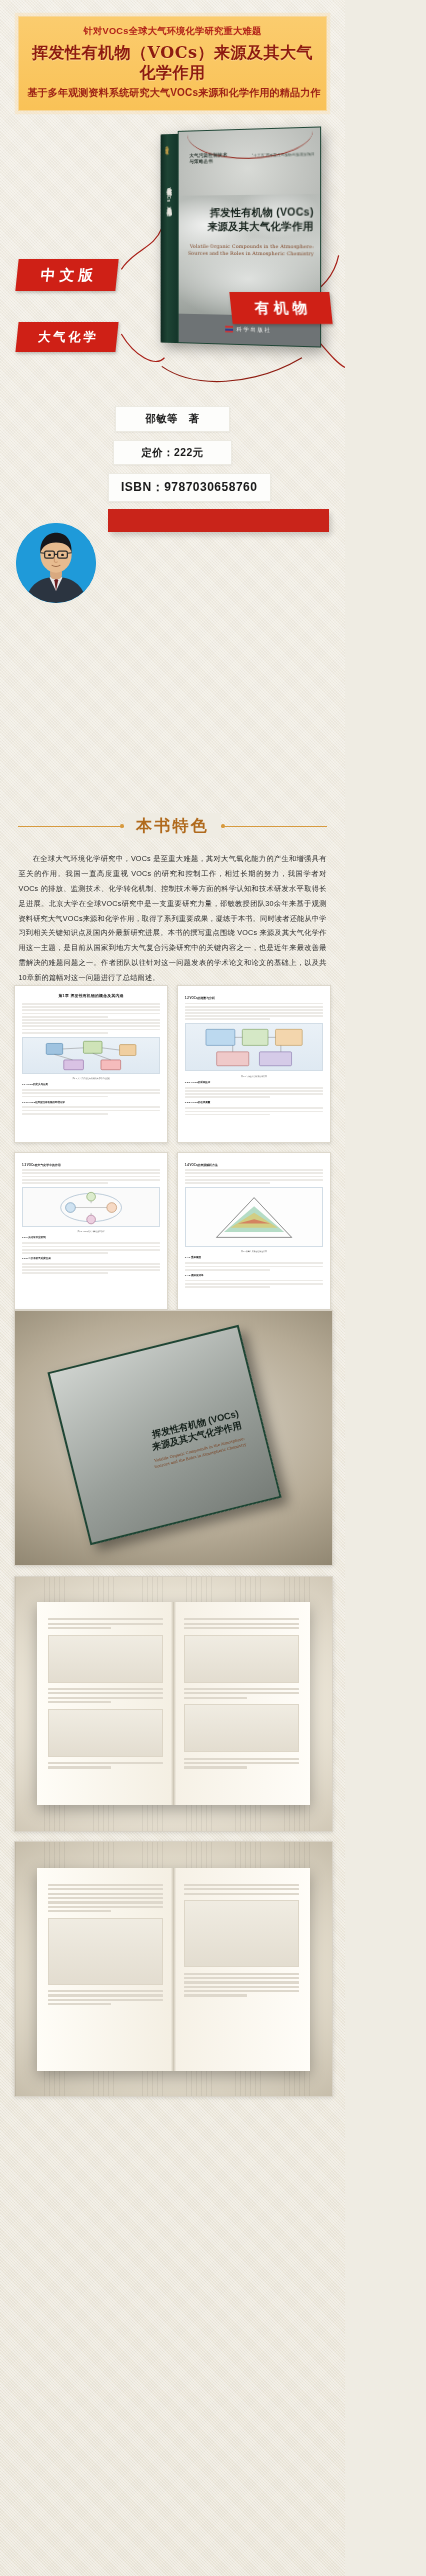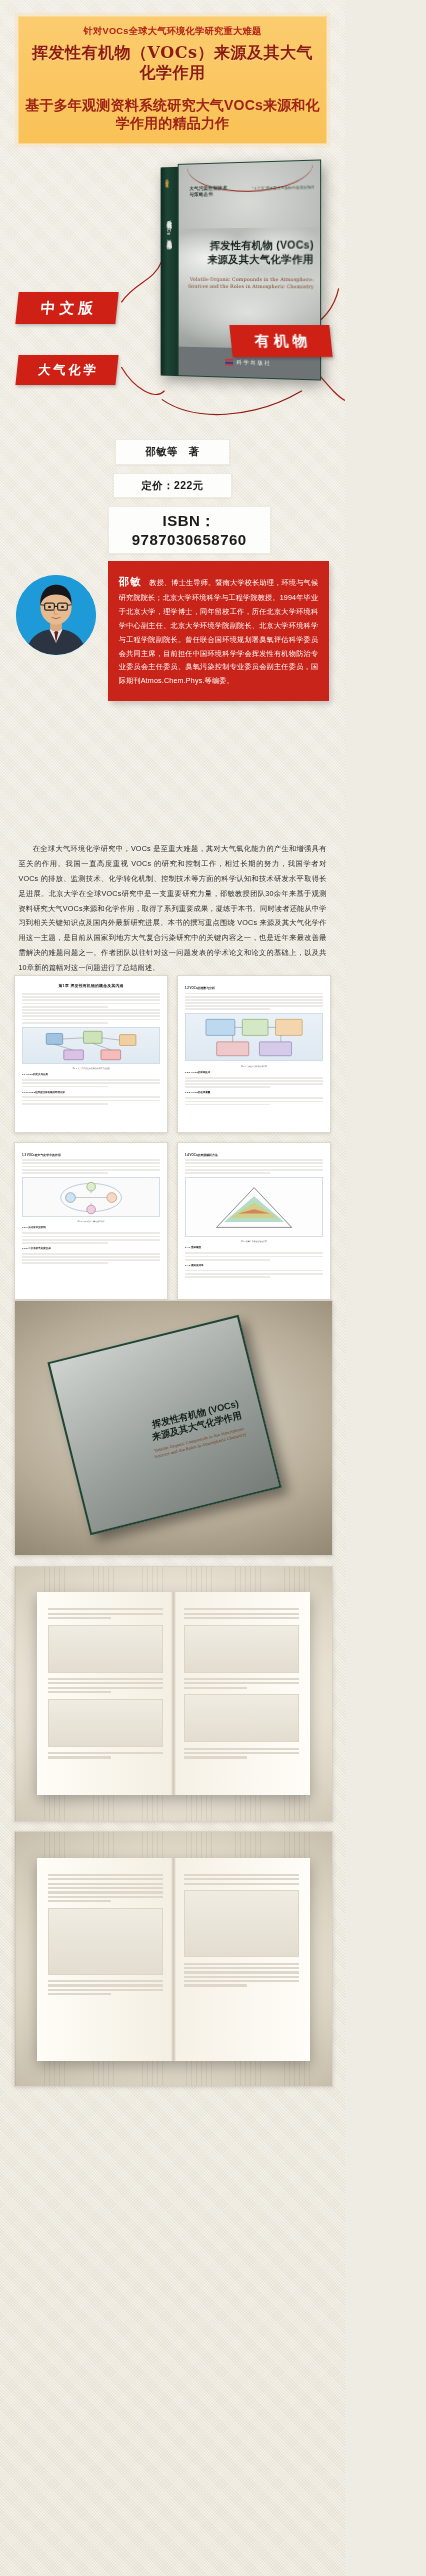--- a/index.html
+++ b/index.html
@@ -41,25 +41,26 @@
     margin-top:6.5px;
     font-family:"DejaVu Serif","Liberation Serif",serif;
     font-size:16px;
     font-weight:bold;
     color:#8e1b10;
     letter-spacing:0.5px;
     line-height:1.25;
     text-shadow:0 0.5px 0 rgba(255,255,255,.25);
   }
   .banner .subtitle{
-    margin-top:14px;
-    font-size:14px;
+    margin-top:3px;
+    font-size:10px;
     font-weight:bold;
     color:#9f2317;
     letter-spacing:0.2px;
+    text-align:right;
   }
 
   
   .hero{
     position:relative;
     height:302px;
     margin-top:3.2px;
   }
   .bookwrap{
     position:absolute;
@@ -178,21 +179,21 @@
     box-shadow:0 0.5px 1.6px rgba(0,0,0,.07);
     margin:0 auto 7.6px auto;
     padding:4.9px 2.2px;
     font-size:10.3px;
     font-weight:bold;
     color:#1a1a1a;
     letter-spacing:0.5px;
   }
   .pill.w1{width:108px;text-align:center;}
   .pill.w2{width:113px;}
-  .pill.w3{width:157px; font-size:15px;}
+  .pill.w3{width:157px; font-size:12px;}
 
   
   .sec-head{
     position:relative;
     margin:23px 0 14px 0;
     text-align:center;
     height:25px;
   }
   .sec-head .rule{
     position:absolute; top:50%; left:18.4px; right:18.4px; height:0.5px;
@@ -439,24 +440,29 @@
             <line x1="95" y1="56" x2="103" y2="55"></line>
           </g>
           <ellipse cx="62" cy="59" rx="2.6" ry="2.2" fill="#1b1b1b"></ellipse>
           <ellipse cx="86" cy="59" rx="2.6" ry="2.2" fill="#1b1b1b"></ellipse>
           <path d="M66 78 Q74 83 82 78" stroke="#9c6a48" stroke-width="2" fill="none"></path>
           <path d="M71 62 L71 72 Q74 74 77 72" stroke="#c9936a" stroke-width="1.6" fill="none"></path>
         </g>
       </svg>
     </div>
     <div class="bio-box">
-      <p><span class="nm">邵敏</span><span>教授、博士生导师。暨南大学校长助理，环境与气候研究院院长；北京大学环境科学与工程学院教授。1994年毕业于北京大学，理学博士，同年留校工作，历任北京大学环境科学中心副主任、北京大学环境学院副院长、北京大学环境科学与工程学院副院长。曾任联合国环境规划署臭氧评估科学委员会共同主席，目前担任中国环境科学学会挥发性有机物防治专业委员会主任委员、臭氧污染控制专业委员会副主任委员，国际期刊Atmos.Chem.Phys.等编委。</span></p>
     </div>
   </div>
 
+  <div class="sec-head">
+    <div class="rule"></div>
+    <div class="dot" style="left:120px"></div>
+    <div class="dot" style="right:120px"></div>
+    <span class="label">本书特色</span>
+  </div>
   <div class="features">在全球大气环境化学研究中，VOCs 是至重大难题，其对大气氧化能力的产生和增强具有至关的作用。我国一直高度重视 VOCs 的研究和控制工作，相过长期的努力，我国学者对 VOCs 的排放、监测技术、化学转化机制、控制技术等方面的科学认知和技术研发水平取得长足进展。北京大学在全球VOCs研究中是一支重要研究力量，邵敏教授团队30余年来基于观测资料研究大气VOCs来源和化学作用，取得了系列重要成果，凝练于本书。同时读者还能从中学习到相关关键知识点及国内外最新研究进展。本书的撰写重点围绕 VOCs 来源及其大气化学作用这一主题，是目前从国家到地方大气复合污染研究中的关键内容之一，也是近年来最改善最需解决的难题问题之一。作者团队以往针对这一问题发表的学术论文和论文的基础上，以及共10章新的篇幅对这一问题进行了总结阐述。</div>
 
 
   <div class="pages-grid">
 
     <div class="page-thumb">
       <div class="pt-h">第1章 挥发性有机物的概念及其内涵</div>
       <div class="pt-line"></div>
         <div class="pt-line"></div>
         <div class="pt-line"></div>

